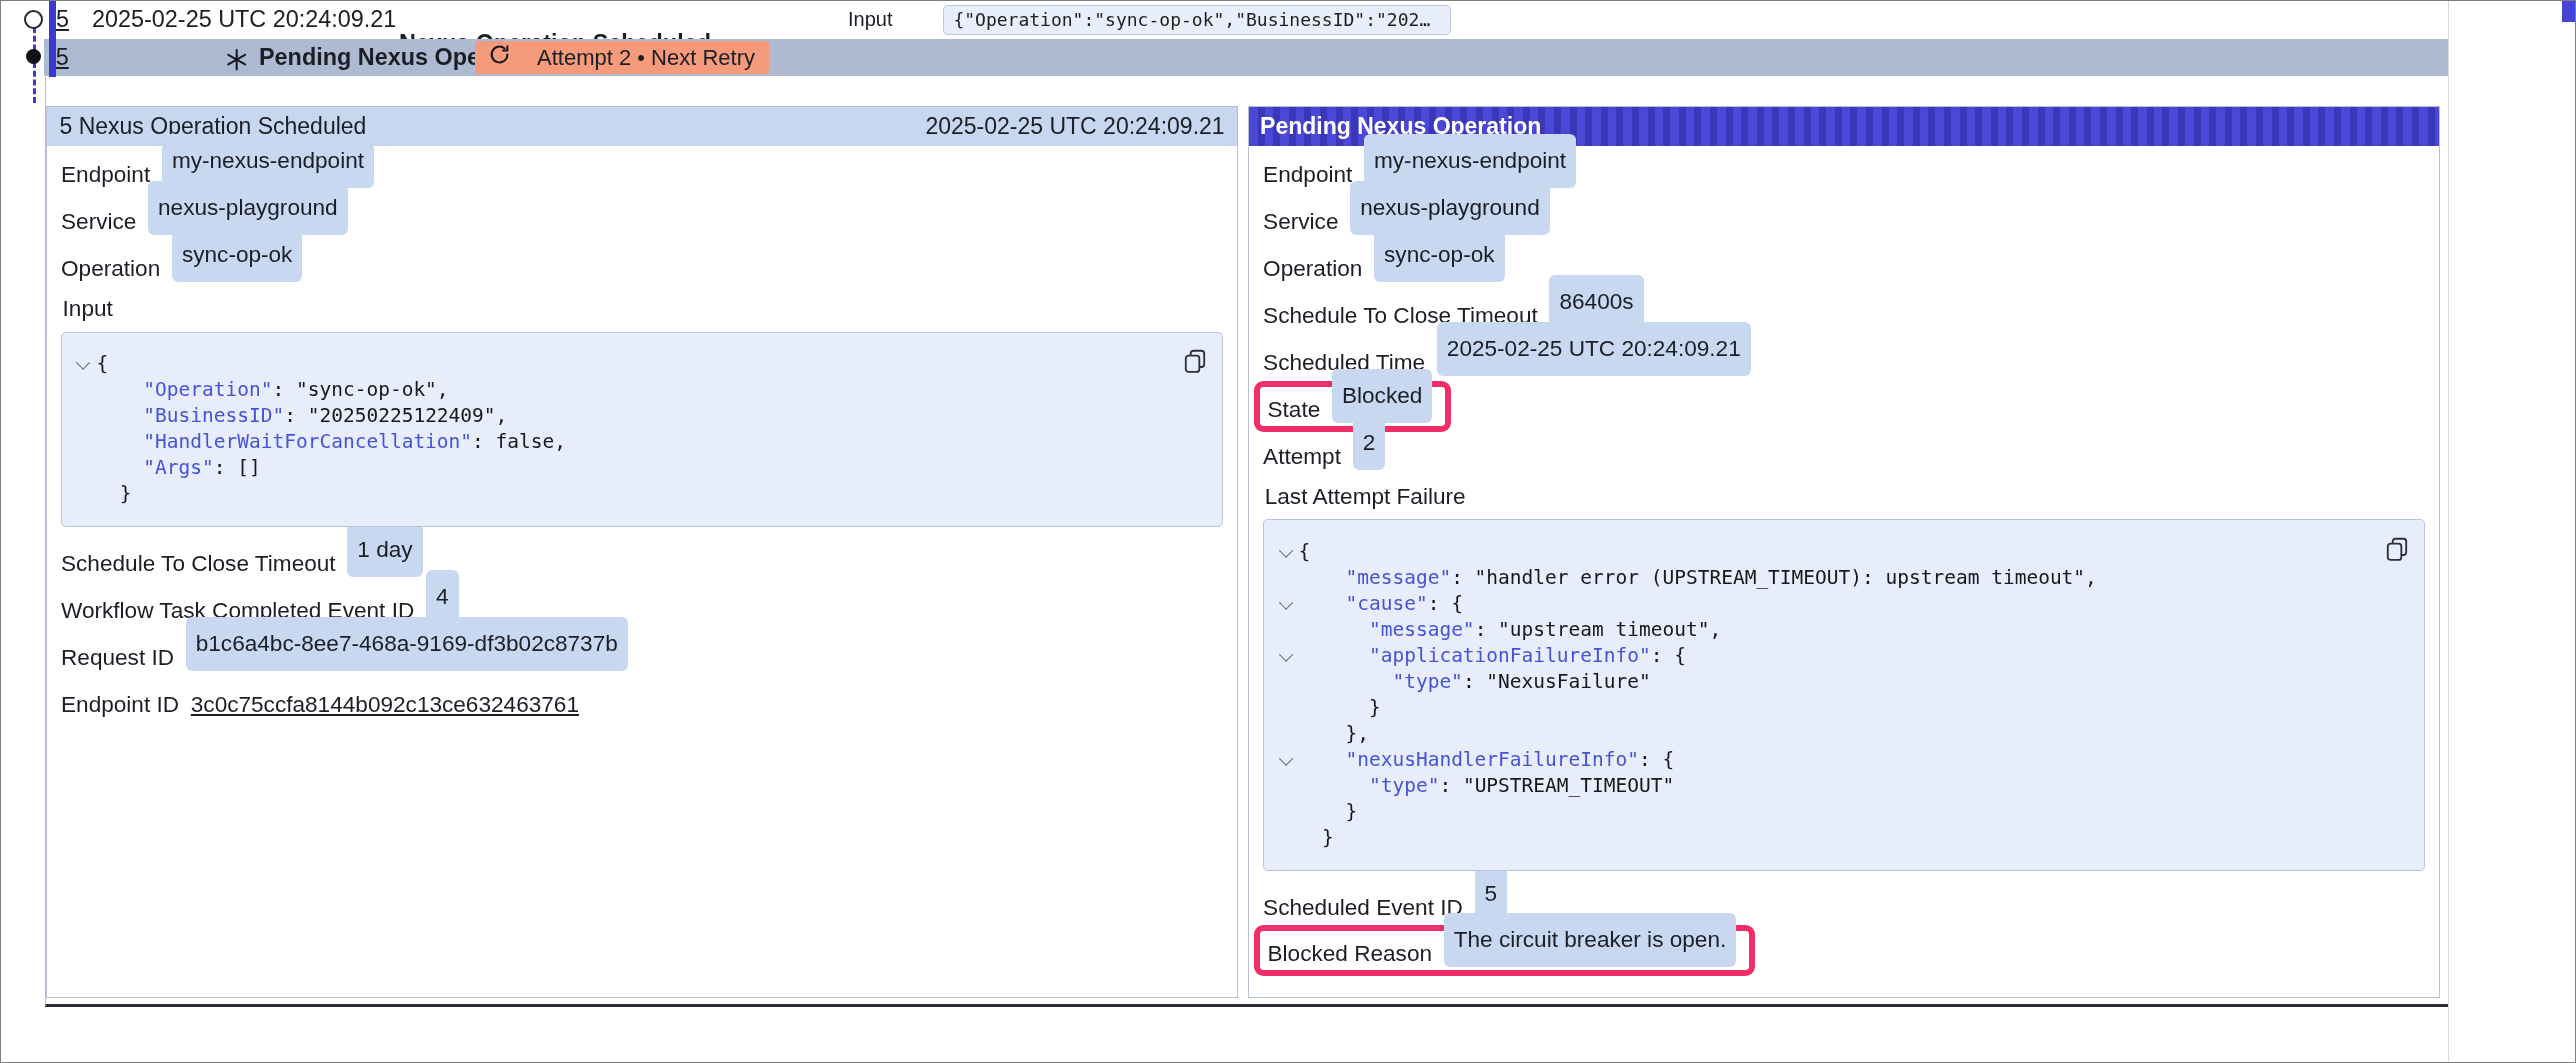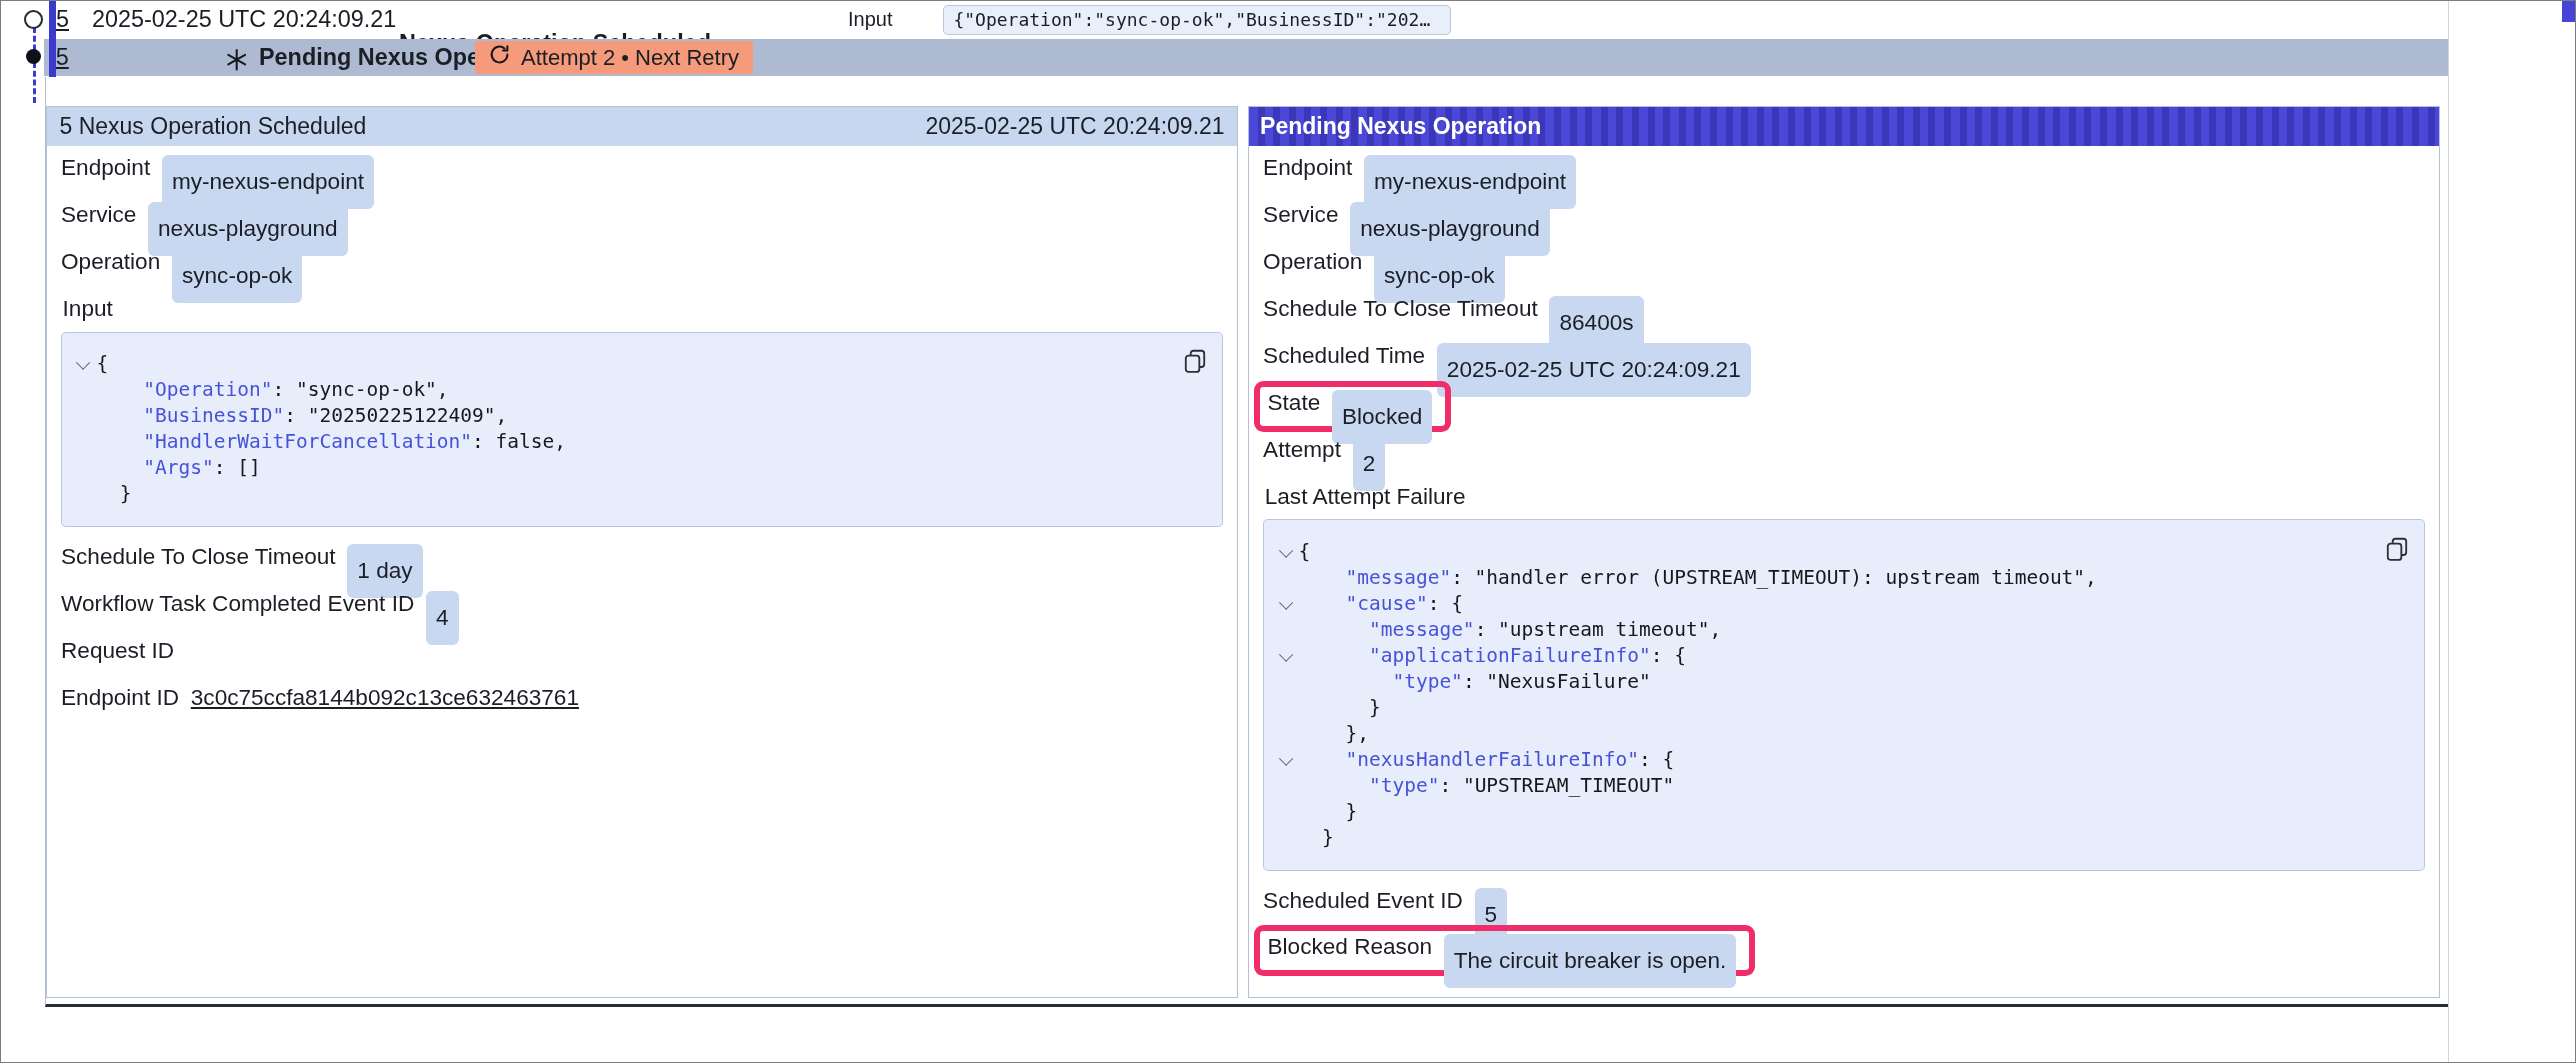--- a/index.html
+++ b/index.html
@@ -21,34 +21,34 @@
   .r1-id{left:55px;}
   .r1-ts{position:absolute;left:91px;}
   .r1-title{position:absolute;left:398px;font-weight:700;margin-top:24px;}
   .r1-input-label{position:absolute;left:847px;font-size:20px;}
   .r1-pill{position:absolute;left:942px;top:3.9px;height:30px;line-height:28px;width:508px;box-sizing:border-box;
            background:#E9EEFB;border:1.2px solid #BAC4DB;border-radius:4.7px;padding:0 9.4px;
            font-family:"DejaVu Sans Mono",monospace;font-size:18px;overflow:hidden;text-overflow:ellipsis;white-space:nowrap;}
   .r2-id{left:11.7px;}
   .r2-star{position:absolute;left:181px;top:6.2px;}
   .r2-title{position:absolute;left:215px;font-weight:700;}
-  .r2-badge{position:absolute;left:431px;top:2.3px;height:33px;display:inline-flex;align-items:center;gap:11px;
+  .r2-badge{position:absolute;left:431px;top:2.3px;height:33px;display:inline-flex;align-items:center;gap:27px;
             padding:0 14px;border-radius:3.1px;background:var(--retry-badge-bg);font-size:22px;line-height:33px;}
 
   
   .expanded{margin-left:44px;box-sizing:border-box;border-left:1.6px solid #b3bdd0;border-bottom:3.1px solid #272c37;
             padding:29px 7.8px 6.2px 0;display:flex;gap:10px;}
   .panel{flex:1 1 0;border:1.2px solid #b6c1d6;background:#fff;display:flex;flex-direction:column;min-width:0;}
   .panel-head{height:39px;flex:none;display:flex;align-items:center;justify-content:space-between;
               padding:0 12.5px;background:var(--panel-header-bg);font-size:23px;}
   .panel-head.striped{background:repeating-linear-gradient(90deg,var(--stripe-light) 0px,var(--stripe-light) 8.6px,
                       var(--stripe-dark) 8.6px,var(--stripe-dark) 15.6px);color:#fff;font-weight:700;justify-content:flex-start;padding:0 11px;}
   .panel-body{padding:9.4px 14px 15.6px 14px;flex:1;}
 
-  .field-row{display:flex;align-items:flex-start;gap:11.7px;height:33px;margin-bottom:14px;font-size:22.6px;white-space:nowrap;}
+  .field-row{display:flex;align-items:flex-end;gap:11.7px;height:33px;margin-bottom:14px;font-size:22.6px;white-space:nowrap;}
   .pill{background:var(--pill-bg);border-radius:6.2px;padding:14px 10px;}
   .linkval{text-decoration:underline;cursor:pointer;}
 
   .highlight{display:inline-flex;align-items:center;border:6.2px solid var(--highlight-pink);border-radius:9.4px;
              padding:3.1px 12.5px 3.1px 7.8px;margin:-9.4px 0 4.7px -9.4px;}
   .highlight .field-row{margin-bottom:0;}
 
   .sec-label{font-size:22.6px;margin:3.1px 0 9.4px 1.6px;}
   .codeblock{position:relative;background:var(--code-bg);border:1.6px solid var(--code-border);border-radius:4.7px;
              padding:18.7px 55px 18.7px 9.4px;margin-bottom:17px;font-family:"DejaVu Sans Mono",monospace;
@@ -169,20 +169,21 @@
               <div class="field-row">
                 <span>Schedule To Close Timeout</span>
                 <span class="pill">1 day</span>
               </div>
               <div class="field-row">
                 <span>Workflow Task Completed Event ID</span>
                 <span class="pill">4</span>
               </div>
               <div class="field-row">
                 <span>Request ID</span>
+                <span class="pill">b1c6a4bc-8ee7-468a-9169-df3b02c8737b</span>
               </div>
               <div class="field-row">
                 <span>Endpoint ID</span>
                 <span class="linkval">3c0c75ccfa8144b092c13ce632463761</span>
               </div>
             </div>
         </div>
       </div>
 
       <div class="panel">

